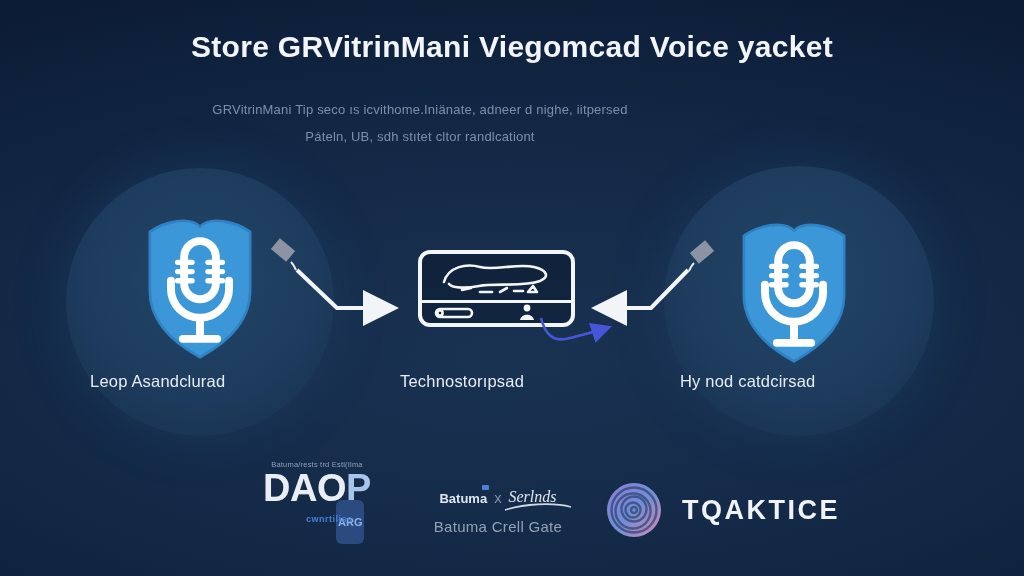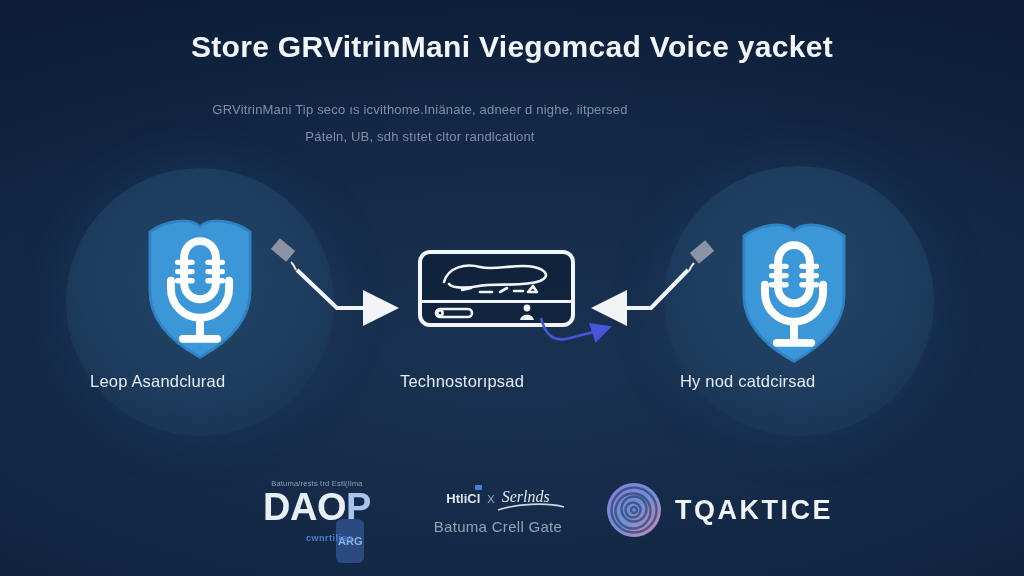--- a/index.html
+++ b/index.html
@@ -40,35 +40,35 @@
   
   .node-label{
     position:absolute;text-align:left;color:#e6ecf3;font-size:16.5px;font-weight:400;letter-spacing:.2px;
   }
   .node-label.left{left:90px;top:372px;width:220px;}
   .node-label.center{left:400px;top:372px;width:194px;}
   .node-label.right{left:680px;top:372px;width:226px;}
   
   .connectors{position:absolute;left:0;top:0;width:1024px;height:576px;}
   
-  .logo-daop{position:absolute;left:240px;top:479px;width:154px;text-align:center;color:#e9eef5;}
+  .logo-daop{position:absolute;left:240px;top:460px;width:154px;text-align:center;color:#e9eef5;}
   .logo-daop .tagline{font-size:7.5px;color:#8fa0b5;letter-spacing:.2px;white-space:nowrap;}
   .logo-daop .big{font-size:38px;font-weight:700;line-height:38px;letter-spacing:-.5px;}
   .logo-daop .big .accent{color:#a9c4ea;}
   .logo-daop .arg{position:absolute;left:96px;top:40px;font-size:11px;font-weight:700;color:#8fb0e8;background:#2b4b80;padding:16px 2px;border-radius:6px;}
   .logo-daop .cwn{position:absolute;left:66px;top:54px;font-size:9px;font-weight:700;color:#4a7fd6;letter-spacing:.5px;}
   .logo-gate{position:absolute;left:420px;top:484px;width:156px;text-align:center;}
   .logo-gate .row{display:flex;justify-content:center;align-items:flex-end;gap:7px;height:22px;}
   .logo-gate .b-left{font-size:13px;font-weight:700;color:#dfe6ee;position:relative;}
   .logo-gate .flag{position:absolute;right:-2px;top:-6px;width:7px;height:5px;background:#4a7fd6;border-radius:1px;}
   .logo-gate .sep{font-size:11px;color:#9aa8bb;padding-bottom:1px;}
   .logo-gate .b-right{font-family:"Liberation Serif",serif;font-style:italic;font-size:16px;color:#dfe6ee;position:relative;}
   .logo-gate .swoosh{position:absolute;left:-6px;bottom:-6px;}
   .logo-gate .caption{margin-top:12px;font-size:15px;color:#93a2b5;letter-spacing:.3px;white-space:nowrap;}
-  .logo-traktice{position:absolute;left:606px;top:482px;display:flex;align-items:center;gap:13px;}
+  .logo-traktice{position:absolute;left:606px;top:482px;display:flex;align-items:center;gap:20px;}
   .logo-traktice .name{font-size:27px;font-weight:700;color:#f0f3f8;letter-spacing:2.5px;}
 </style>
 </head>
 <body>
 
 <div class="stage">
 
   <h1 class="title">Store GRVitrinMani Viegomcad Voice yacket</h1>
   <p class="subtitle">
     <span>GRVitrinMani Tip seco ıs icvithome.Iniänate, adneer d nighe, iitpersed</span><br>
@@ -171,21 +171,21 @@
 
   <div class="logo-daop">
     <div class="tagline">Batuma/rests trd Estl(Ilma</div>
     <div class="big"><span>DAO</span><span class="accent">P</span></div>
     <div class="arg">ARG</div>
     <div class="cwn">cwnrtilisc</div>
   </div>
 
   <div class="logo-gate">
     <div class="row">
-      <span class="b-left"><span>HtliCl</span><span class="flag"></span></span>
+      <span class="b-left"><span>Batuma</span><span class="flag"></span></span>
       <span class="sep">X</span>
       <span class="b-right"><span>Serlnds</span>
         <svg class="swoosh" width="70" height="10" viewBox="0 0 70 10">
           <path d="M2 8 C20 2 50 0 68 5" stroke="#cfd9e6" stroke-width="1.6" fill="none"></path>
         </svg>
       </span>
     </div>
     <div class="caption">Batuma Crell Gate</div>
   </div>
 

